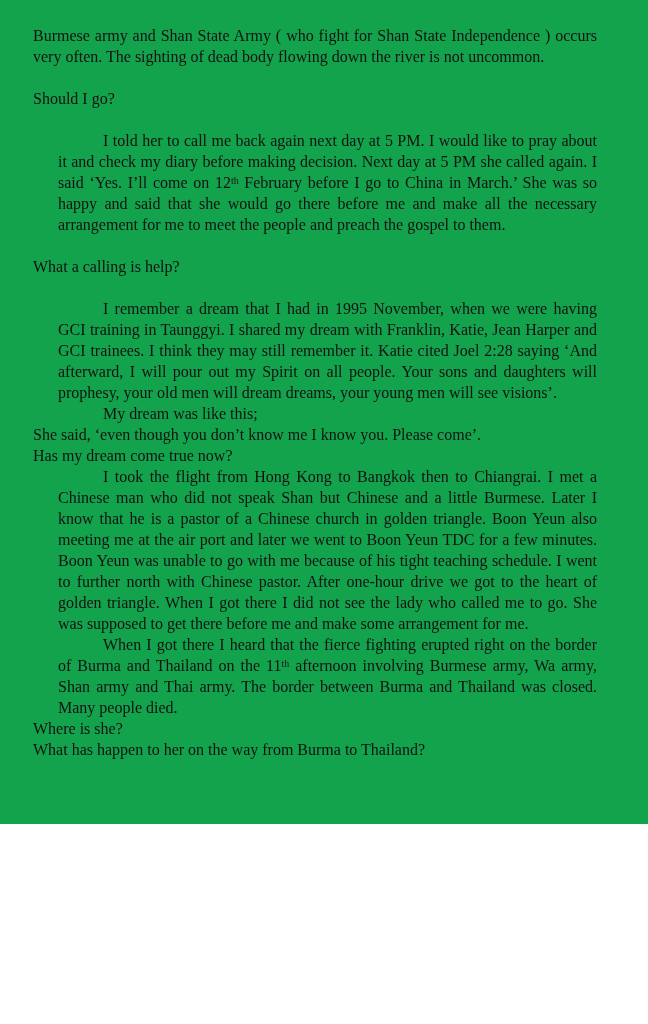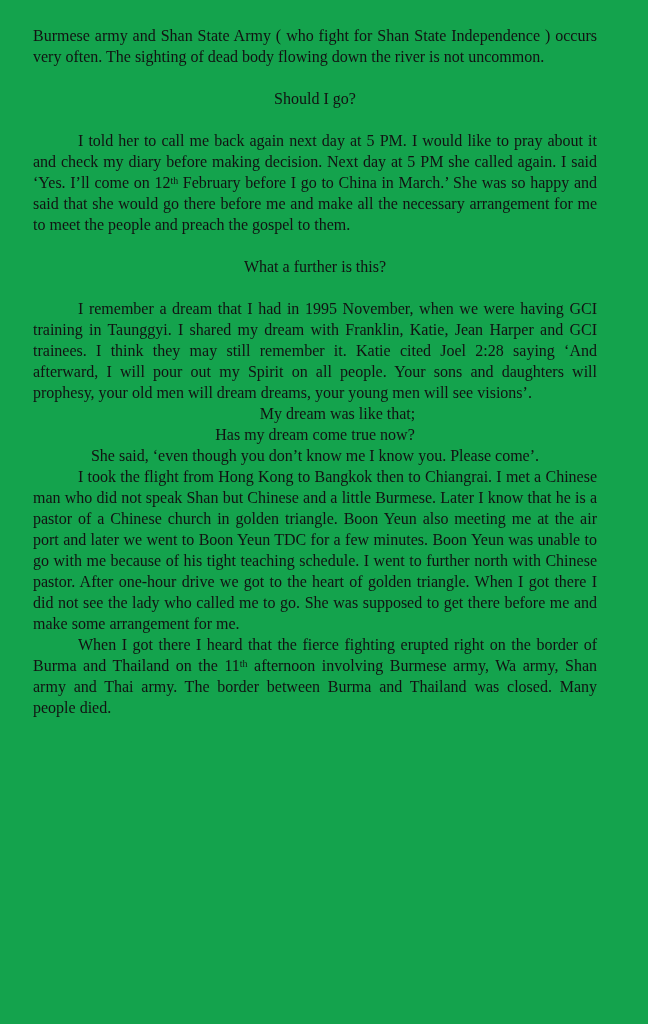--- a/index.html
+++ b/index.html
@@ -5,61 +5,63 @@
   html, body {
     margin: 0;
     padding: 0;
     width: 648px;
     height: 1024px;
     overflow: hidden;
   }
   .page {
     box-sizing: border-box;
     width: 648px;
-    height: 1024px;
+    height: 824px;
     padding: 25px 51px 20px 33px;
     background: #14A34D; 
   }
   .doc-body {
     font-family: "Liberation Serif", "DejaVu Serif", serif;
     font-size: 16px;
     line-height: 21px;
     color: #121212; 
   }
   .doc-body p {
     margin: 0;
     padding: 0;
-    text-align: center;
   }
   .doc-body p.justify {
     text-align: justify;
   }
   .doc-body p.indent {
     text-indent: 45px;
+    margin-left: 25px;
   }
   .doc-body p.space-before {
     margin-top: 21px;
   }
   .doc-body sup {
     font-size: 0.62em;
     line-height: 0;
     vertical-align: baseline;
     position: relative;
     top: -0.45em;
   }
 </style>
 </head>
 <body>
 
 <div class="page" style="background: rgb(20, 163, 77);">
   <div class="doc-body" style="color: rgb(18, 18, 18);">
       <p class="justify">Burmese army and Shan State Army ( who fight for Shan State Independence ) occurs very often. The sighting of dead body flowing down the river is not uncommon.</p>
       <p class="space-before">Should I go?</p>
       <p class="indent space-before justify">I told her to call me back again next day at 5 PM. I would like to pray about it and check my diary before making decision. Next day at 5 PM she called again. I said ‘Yes. I’ll come on 12<sup>th</sup> February before I go to China in March.’ She was so happy and said that she would go there before me and make all the necessary arrangement for me to meet the people and preach the gospel to them.</p>
-      <p class="space-before">What a further is this?</p>
+      <p class="space-before">What a calling is help?</p>
       <p class="indent space-before justify">I remember a dream that I had in 1995 November, when we were having GCI training in Taunggyi. I shared my dream with Franklin, Katie, Jean Harper and GCI trainees. I think they may still remember it. Katie cited Joel 2:28 saying ‘And afterward, I will pour out my Spirit on all people. Your sons and daughters will prophesy, your old men will dream dreams, your young men will see visions’.</p>
-      <p class="indent">My dream was like that;</p>
+      <p class="indent">My dream was like this;</p>
+      <p class="">She said,  ‘even though you don’t know me I know you. Please come’.</p>
       <p class="">Has my dream come true now?</p>
-      <p class="">She said,  ‘even though you don’t know me I know you. Please come’.</p>
       <p class="indent justify">I took the flight from Hong Kong to Bangkok then to Chiangrai. I met a Chinese man who did not speak Shan but Chinese and a little Burmese. Later I know that he is a pastor of a Chinese church in golden triangle. Boon Yeun also meeting me at the air port and later we went to Boon Yeun TDC for a few minutes. Boon Yeun was unable to go with me because of his tight teaching schedule. I went to further north with Chinese pastor. After one-hour drive we got to the heart of golden triangle. When I got there I did not see the lady who called me to go. She was supposed to get there before me and make some arrangement for me.</p>
       <p class="indent justify">When I got there I heard that the fierce fighting erupted right on the border of Burma and Thailand on the 11<sup>th</sup> afternoon involving Burmese army, Wa army, Shan army and Thai army. The border between Burma and Thailand was closed. Many people died.</p>
+      <p class="">Where is she?</p>
+      <p class="">What has happen to her on the way from Burma to Thailand?</p>
     </div>
 </div>
 
 </body></html>

